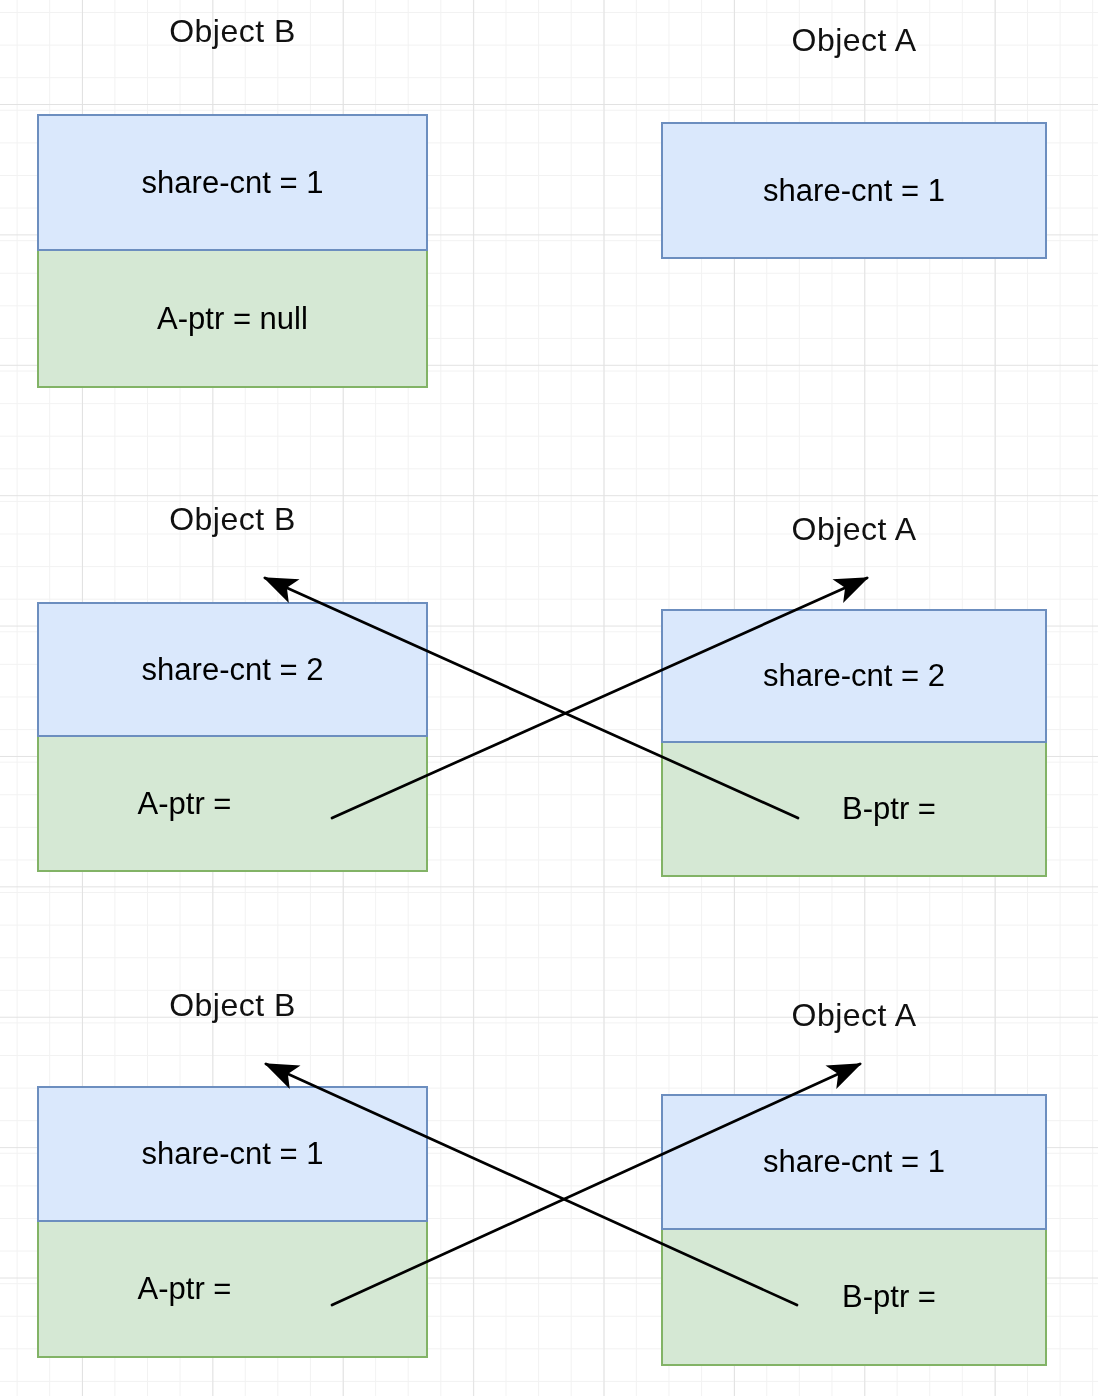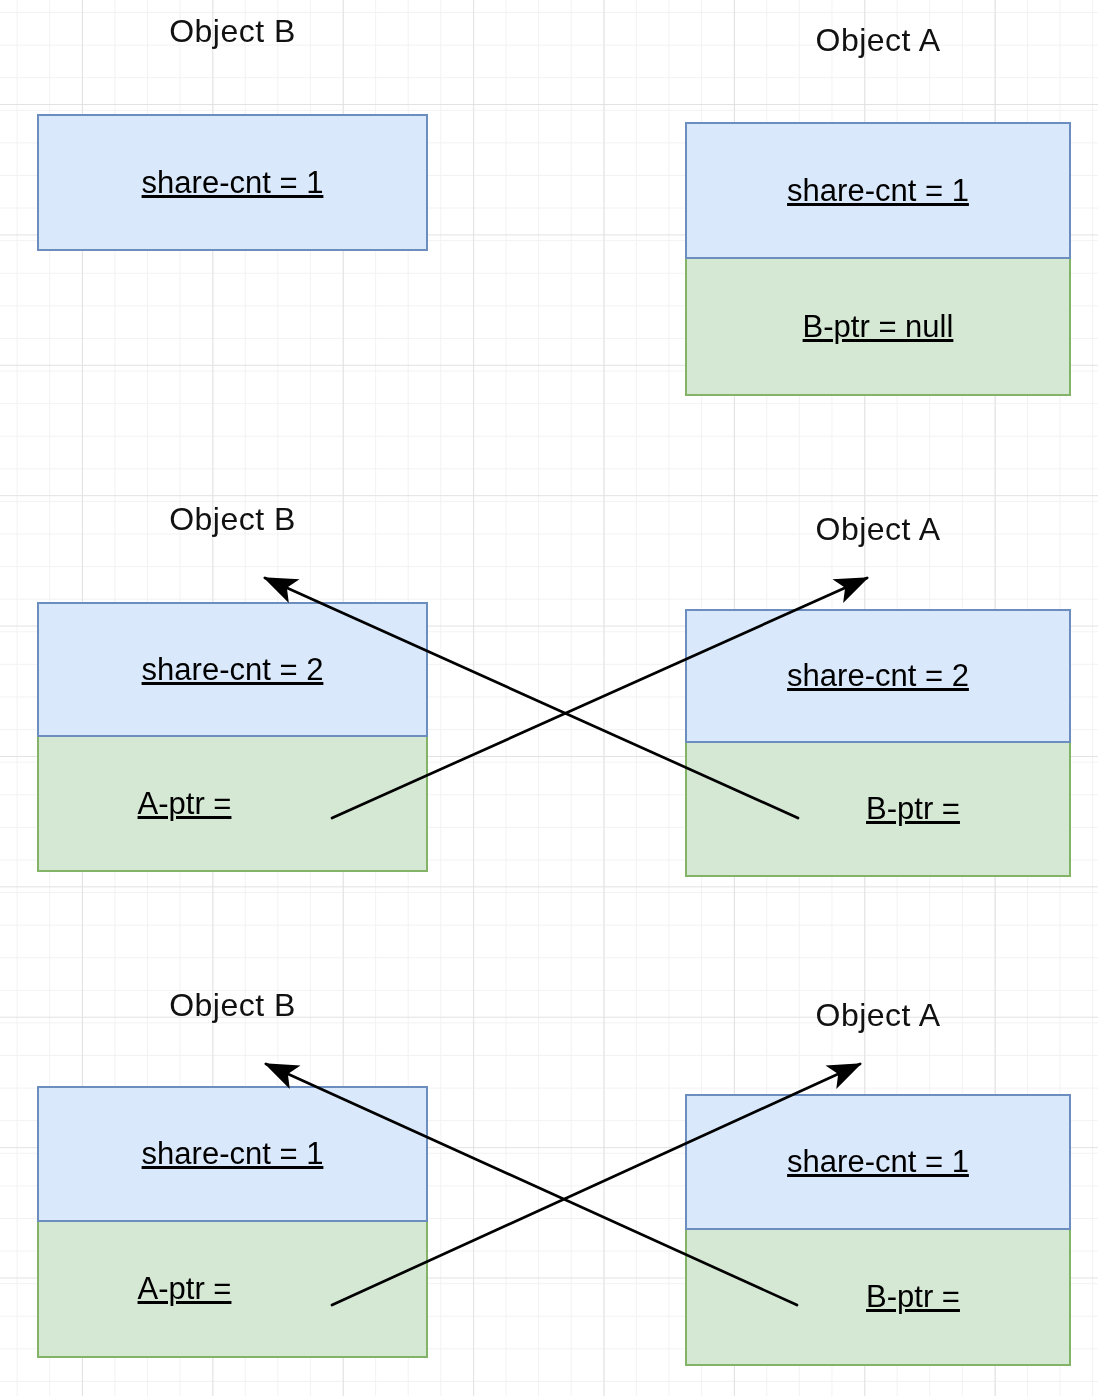--- a/index.html
+++ b/index.html
@@ -21,21 +21,21 @@
   }
 
   .obj-title{
     position:absolute;
     text-align:center;
     font-size:32px;
     color:#111111;
     letter-spacing:0.5px;
   }
 
-  .obj-box{position:absolute;text-decoration:underline;}
+  .obj-box{position:absolute;}
 
   .sec{
     display:flex;
     align-items:center;
     justify-content:center;
     font-size:31px;
     color:#000000;
     box-sizing:border-box;
   }
   .sec-count{
@@ -43,21 +43,21 @@
     border:2px solid var(--count-border,#6c8ebf);
   }
   .sec-ptr{
     background:var(--ptr-fill,#d5e8d4);
     border:2px solid var(--ptr-border,#82b366);
     border-top:none;
   }
 
   
   .col-b{left:37px;  width:391px;text-align:center;}
-  .col-a{left:685px; width:386px;}
+  .col-a{left:661px; width:386px;}
 
   
   .box-r1.col-b{top:114px;} .box-r1.col-b .sec{height:137px;}
   .box-r1.col-a{top:122px;} .box-r1.col-a .sec{height:137px;}
   .box-r2.col-b{top:602px;} .box-r2.col-b .sec{height:135px;}
   .box-r2.col-a{top:609px;} .box-r2.col-a .sec{height:134px;}
   .box-r3.col-b{top:1086px;} .box-r3.col-b .sec{height:136px;}
   .box-r3.col-a{top:1094px;} .box-r3.col-a .sec{height:136px;}
 
   
@@ -81,28 +81,28 @@
 
 <div class="canvas">
 
   <div class="obj-title title-r1 col-b">Object B</div>
   <div class="obj-title title-r1 col-a">Object A</div>
 
   <div class="obj-box box-r1 col-b">
     <div class="sec sec-count">
       <span>share-cnt = 1</span>
     </div>
+    <div class="sec sec-ptr">
+      <span>A-ptr = null</span>
+    </div>
   </div>
 
   <div class="obj-box box-r1 col-a">
     <div class="sec sec-count">
       <span>share-cnt = 1</span>
-    </div>
-    <div class="sec sec-ptr">
-      <span>B-ptr = null</span>
     </div>
   </div>
 
   <div class="obj-title title-r2 col-b">Object B</div>
   <div class="obj-title title-r2 col-a">Object A</div>
 
   <div class="obj-box box-r2 col-b">
     <div class="sec sec-count">
       <span>share-cnt = 2</span>
     </div>

